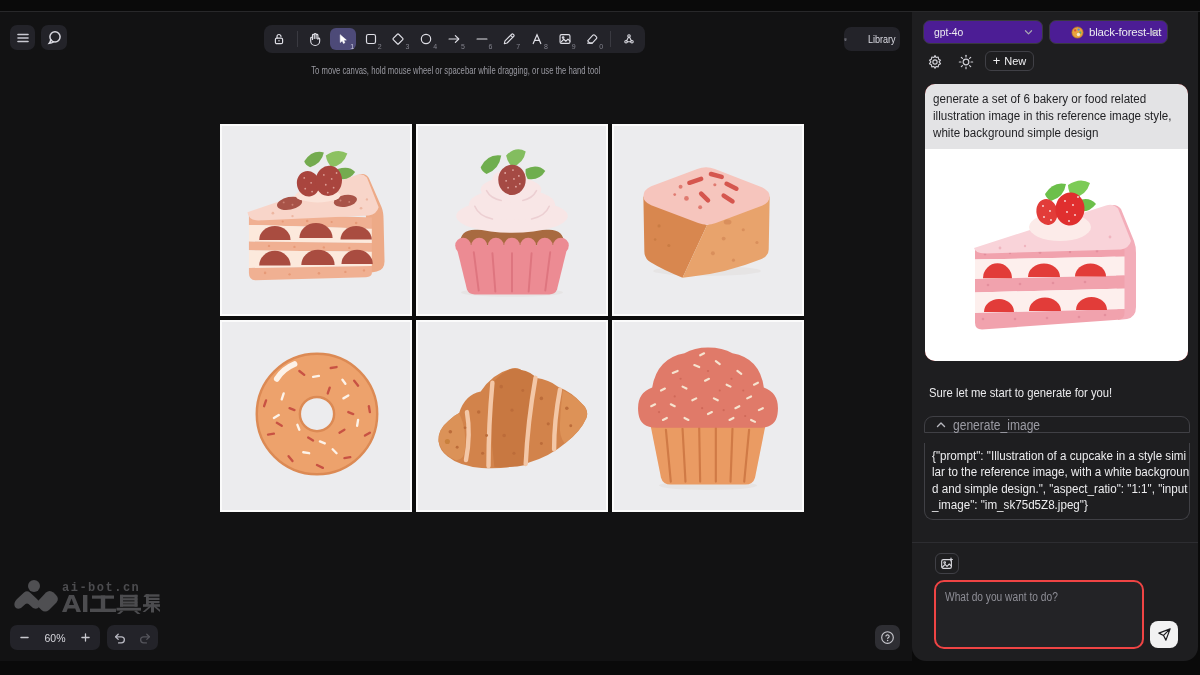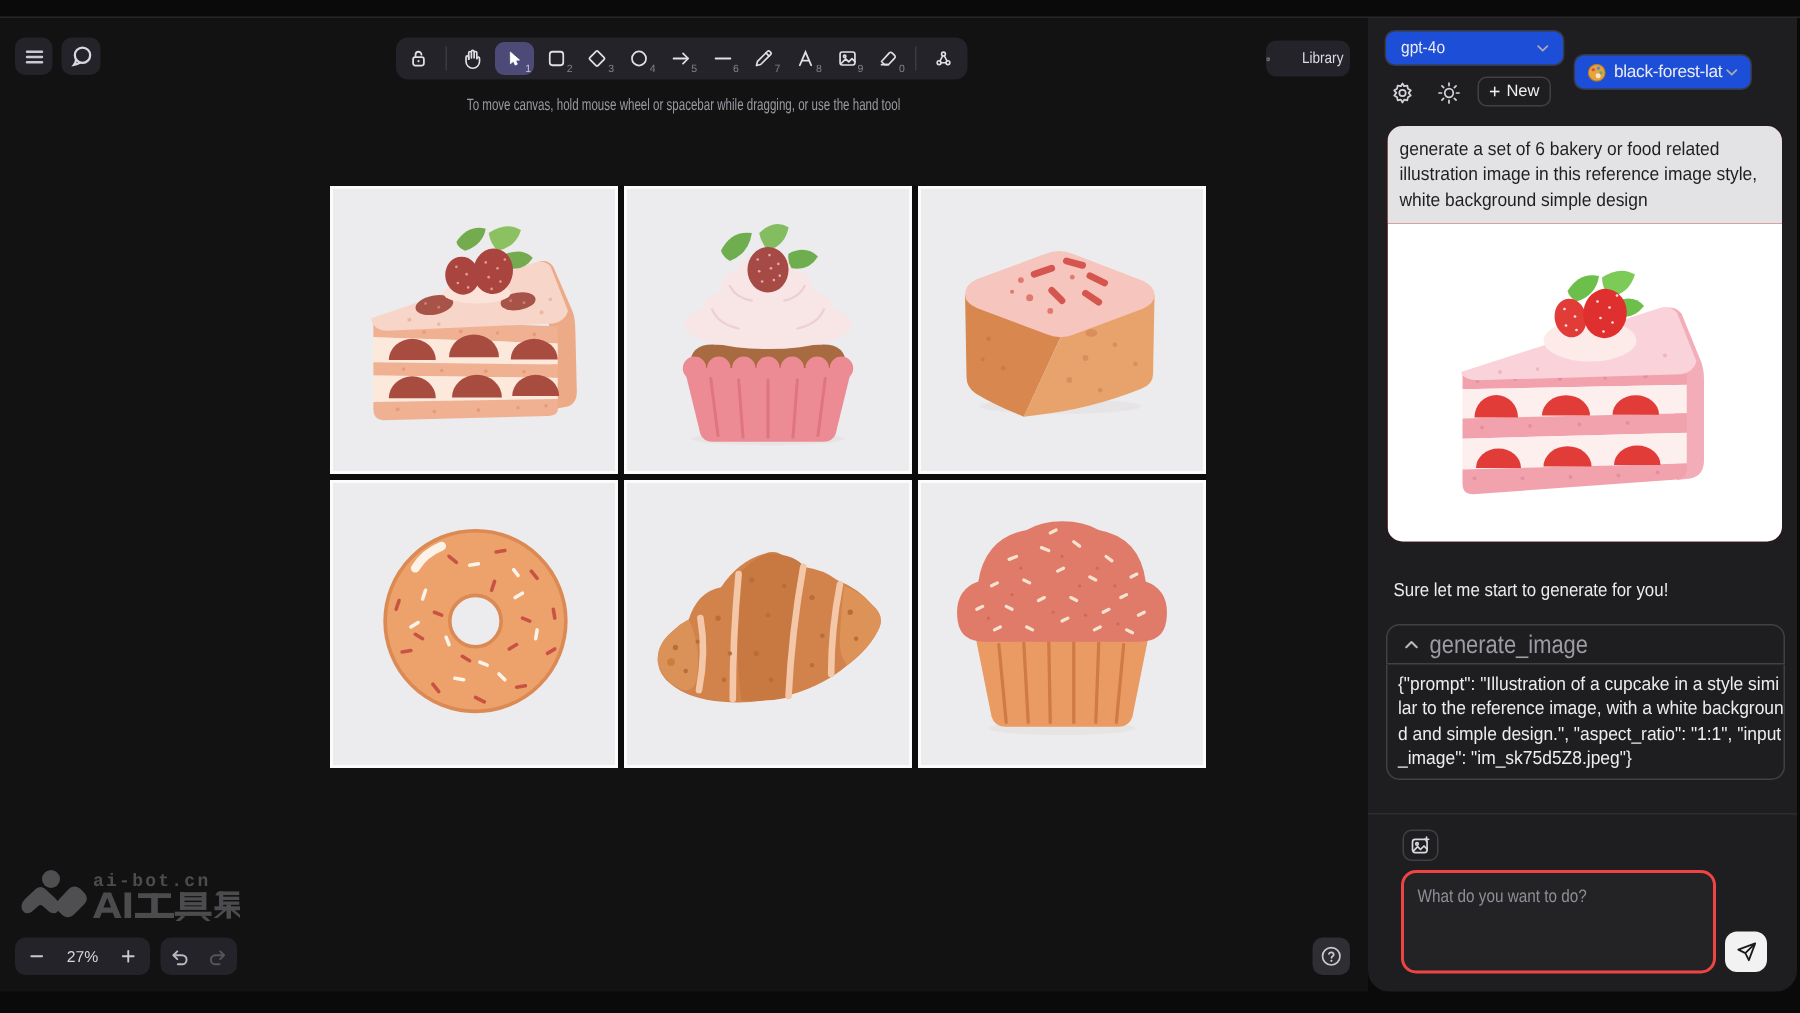--- a/index.html
+++ b/index.html
@@ -22,27 +22,27 @@
 
 .tile{position:absolute;width:192px;height:192px;background:#ececee;border:2px solid #fbfbfb}
 
 .zoombar{position:absolute;left:10px;top:625px;width:90px;height:25px;background:#232329;border-radius:7px;display:flex;align-items:center;justify-content:space-between;padding:0 10px;color:#c9c9cf}
 .zoombar .pct{font-size:10.5px;color:#d6d6dc}
 .histbar{position:absolute;left:107px;top:625px;width:51px;height:25px;background:#232329;border-radius:7px;display:flex;align-items:center;justify-content:space-around}
 .helpbtn{position:absolute;left:875px;top:625px;width:25px;height:25px;background:#2e2e33;border-radius:7px;display:flex;align-items:center;justify-content:center}
 
 .wm{position:absolute;left:10px;top:575px;width:150px;height:40px}
 
-.drop{position:absolute;height:24px;background:#1d4ed8;border:1px solid #39393e;border-radius:7px;display:flex;align-items:center;color:#ececf0;font-size:11.5px}
+.drop{position:absolute;height:24px;background:#4c1d95;border:1px solid #39393e;border-radius:7px;display:flex;align-items:center;color:#ececf0;font-size:11.5px}
 .newbtn{position:absolute;left:985px;top:51px;width:49px;height:20px;border:1px solid #404046;border-radius:6px;display:flex;align-items:center;justify-content:center;gap:4px;color:#f0f0f2;font-size:11px}
 .card{position:absolute;left:925px;top:84px;width:263px;height:277px;border-radius:10px;overflow:hidden;background:#b91c1c}
 .cardtxt{background:#e3e3e5;color:#1f1f22;font-size:12.5px;line-height:16.8px;padding:7px 4px 8px 8px;transform-origin:0 0}
 .cardtxt .ln{display:block;transform:scaleX(0.93);transform-origin:0 50%;white-space:nowrap}
 .suretxt{position:absolute;left:929px;top:386px;color:#ececee;font-size:12.5px;transform:scaleX(0.9);transform-origin:0 0;white-space:nowrap}
-.genhdr{position:absolute;left:924px;top:416px;width:266px;height:27px;border:1px solid #404045;border-radius:9px 9px 0 0;display:flex;align-items:center;color:#9c9ca4;font-size:17px}
+.genhdr{position:absolute;left:924px;top:416px;width:266px;height:17px;border:1px solid #404045;border-radius:9px 9px 0 0;display:flex;align-items:center;color:#9c9ca4;font-size:14px}
 .genbody{position:absolute;left:924px;top:443px;width:266px;height:77px;border:1px solid #404045;border-top:none;border-radius:0 0 9px 9px;color:#ededef;font-size:12.5px;line-height:16.4px;padding:5px 0 0 7px;overflow:hidden}
 .genbody .ln{display:block;transform:scaleX(0.93);transform-origin:0 50%;white-space:nowrap}
 .botline{position:absolute;left:912px;top:542px;width:286px;height:1px;background:#2d2d31}
 .attach{position:absolute;left:935px;top:553px;width:24px;height:21px;border:1px solid #404046;border-radius:6px;display:flex;align-items:center;justify-content:center}
 .inputbox{position:absolute;left:934px;top:580px;width:210px;height:69px;background:#232326;border:2px solid #ef4444;border-radius:10px;padding:8px 9px;color:#8e8e96;font-size:12px}
 .inputbox span{display:inline-block;transform:scaleX(0.85);transform-origin:0 0;white-space:nowrap}
 .sendbtn{position:absolute;left:1150px;top:621px;width:28px;height:27px;background:#f2f2f2;border-radius:8px;display:flex;align-items:center;justify-content:center}
 </style>
 </head>
 <body>
@@ -498,21 +498,21 @@
           <path d="M143.5 31.5 L150 37 L152.5 37 L145 30.5 Z"></path>
         </g>
       </g>
     </svg>
   </div>
 
   <div class="zoombar">
     <svg width="9" height="9" viewBox="0 0 10 10">
         <line x1="1" y1="5" x2="9" y2="5" stroke="#c9c9cf" stroke-width="1.4" stroke-linecap="round"></line>
       </svg>
-    <span class="pct">27%</span>
+    <span class="pct">60%</span>
     <svg width="9" height="9" viewBox="0 0 10 10">
         <g stroke="#c9c9cf" stroke-width="1.4" stroke-linecap="round">
           <line x1="1" y1="5" x2="9" y2="5"></line>
           <line x1="5" y1="1" x2="5" y2="9"></line>
         </g>
       </svg>
   </div>
 
   <div class="histbar">
     <svg width="13" height="12" viewBox="0 0 14 13">
@@ -532,21 +532,21 @@
         <circle cx="8.1" cy="11.2" r="0.8" fill="#c9c9cf"></circle>
       </svg>
   </div>
 
   <div class="drop" style="left:923px;top:20px;width:120px;padding-left:10px">
     <span style="display:inline-block;transform:scaleX(0.9);transform-origin:0 50%">gpt-4o</span>
     <svg style="position:absolute;right:9px;top:8px" width="9" height="7" viewBox="0 0 10 8">
         <path d="M1.5 2 L5 5.5 L8.5 2" fill="none" stroke="#a9a9b2" stroke-width="1.4" stroke-linecap="round" stroke-linejoin="round"></path>
       </svg>
   </div>
-  <div class="drop" style="left:1049px;top:36px;width:119px;padding-left:8px">
+  <div class="drop" style="left:1049px;top:20px;width:119px;padding-left:21px">
     <svg width="13" height="13" viewBox="0 0 14 14" style="margin-right:5px">
         <circle cx="7" cy="7" r="6" fill="#e8a33d"></circle>
         <circle cx="7" cy="7" r="6" fill="none" stroke="#b97c28" stroke-width="0.8"></circle>
         <circle cx="4.5" cy="4.8" r="1.2" fill="#d94f3f"></circle>
         <circle cx="8.2" cy="3.8" r="1.2" fill="#4f8edd"></circle>
         <circle cx="10" cy="7.2" r="1.2" fill="#58b368"></circle>
         <circle cx="8" cy="9.2" r="1.8" fill="#f5e6c8"></circle>
       </svg>
     <span style="letter-spacing:-0.2px">black-forest-lat</span>
     <svg style="position:absolute;right:8px;top:8px" width="9" height="7" viewBox="0 0 10 8">

